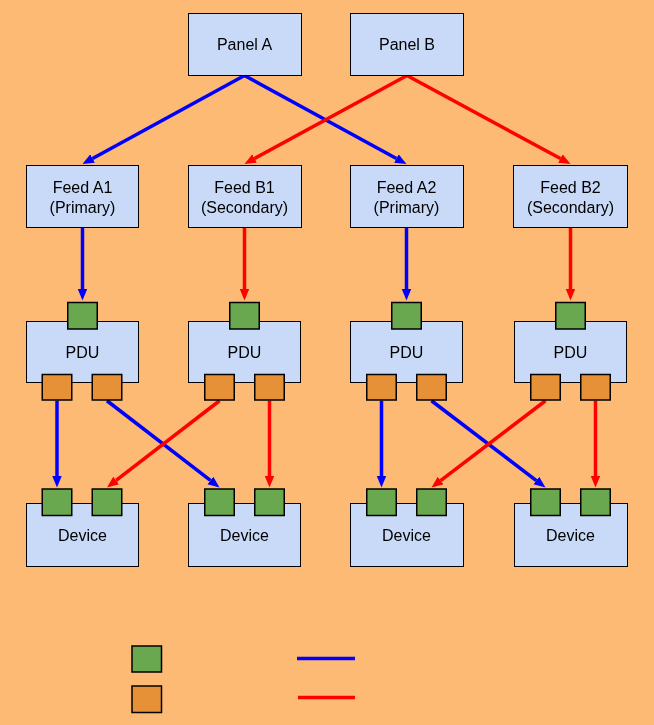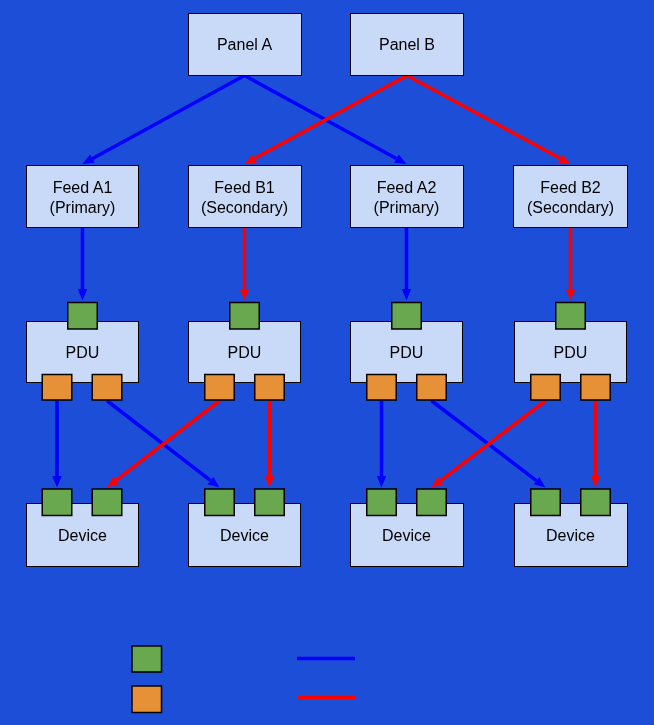--- a/index.html
+++ b/index.html
@@ -1,16 +1,16 @@
 <!DOCTYPE html>
 <html><head>
 <meta charset="utf-8">
 <style>
   html,body{margin:0;padding:0;background:#000;}
-  #stage{position:relative;width:654px;height:725px;background:#1d4ed8;overflow:hidden;}
+  #stage{position:relative;width:654px;height:725px;background:#fdba74;overflow:hidden;}
   svg{position:absolute;top:0;left:0;}
   text{font-family:"Liberation Sans",sans-serif;font-size:16px;fill:#000;}
 </style>
 </head>
 <body>
 <div id="stage">
 <svg width="654" height="725" viewBox="0 0 654 725">
   <defs>
     <marker id="ab" markerUnits="userSpaceOnUse" markerWidth="12" markerHeight="10" refX="0" refY="4.75" orient="auto">
       <path d="M0,0 L11.5,4.75 L0,9.5 Z" fill="#0000ff"></path>

